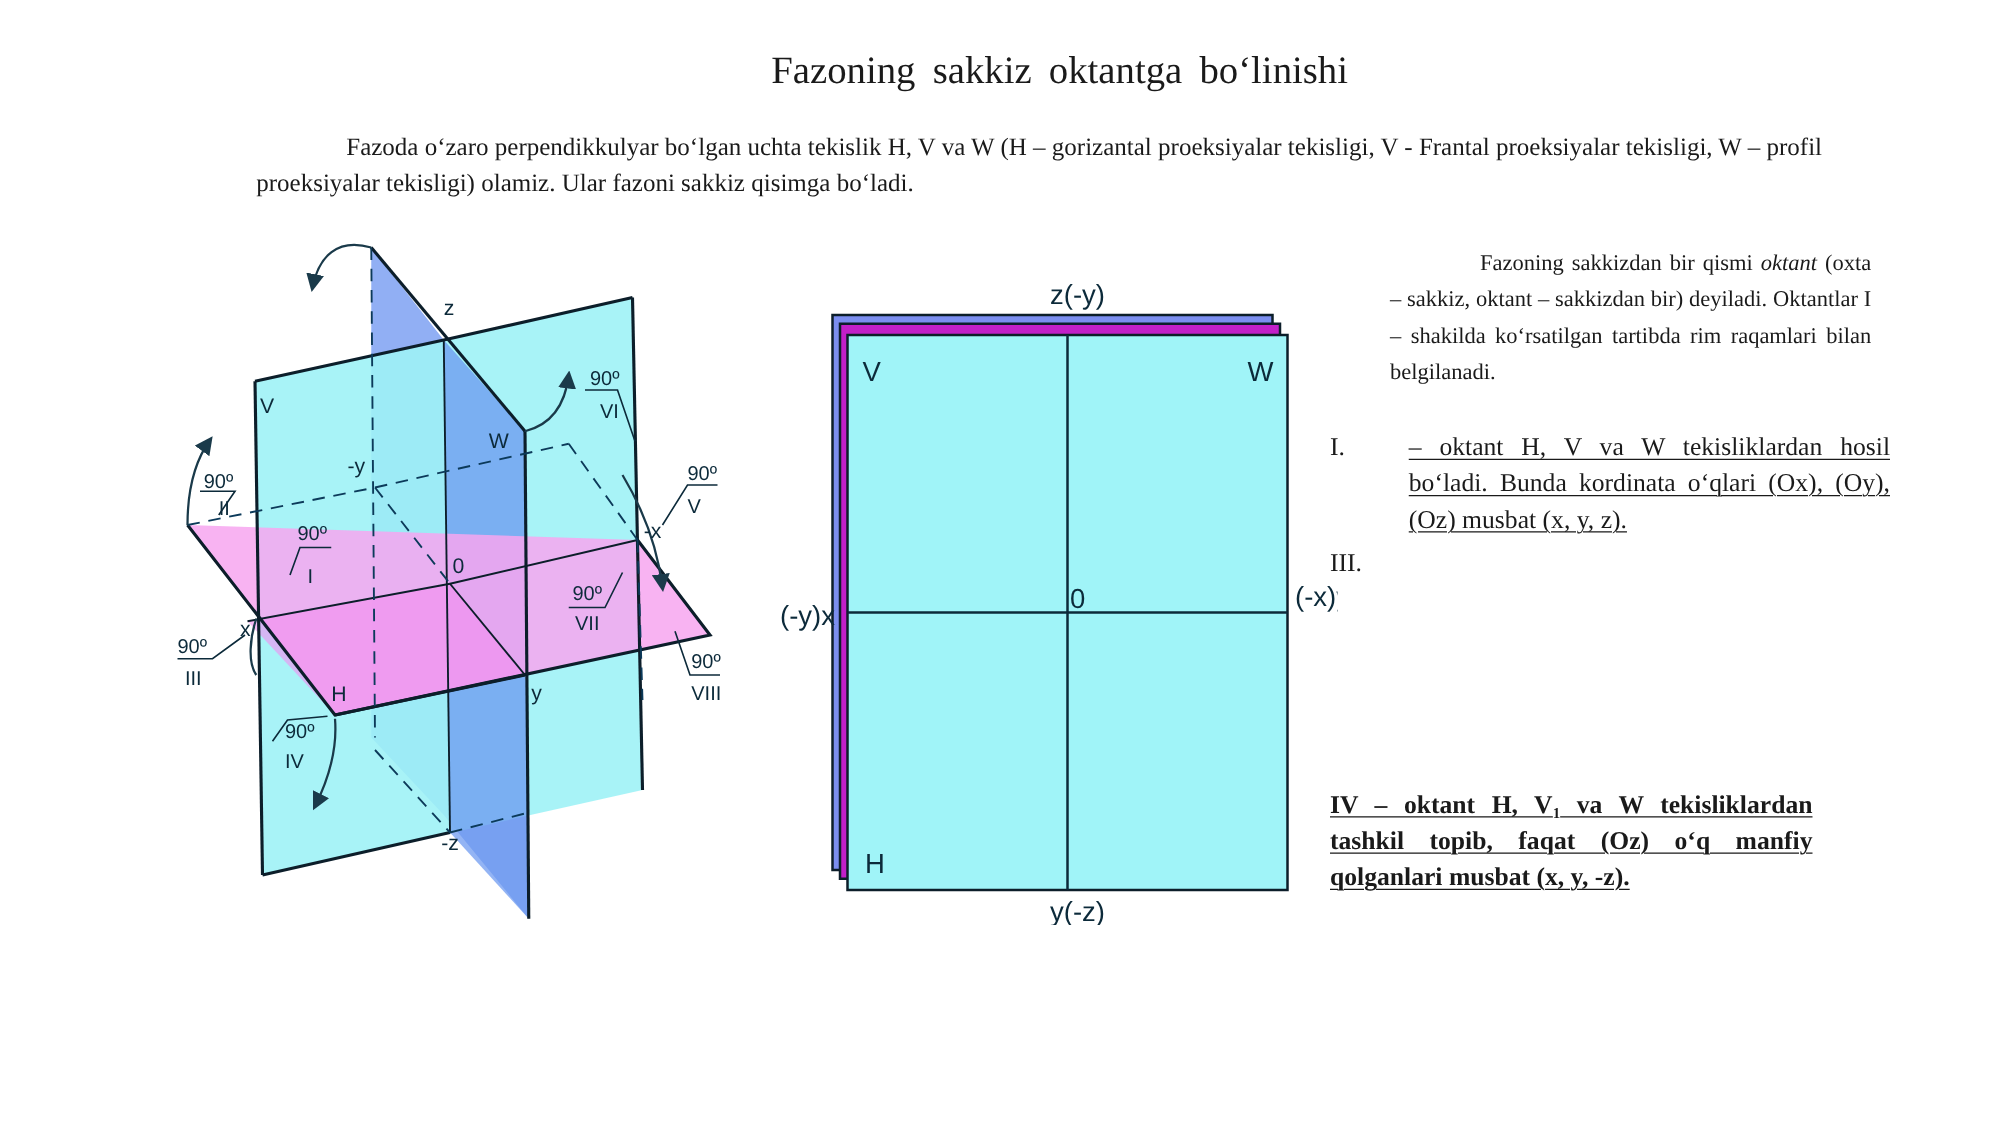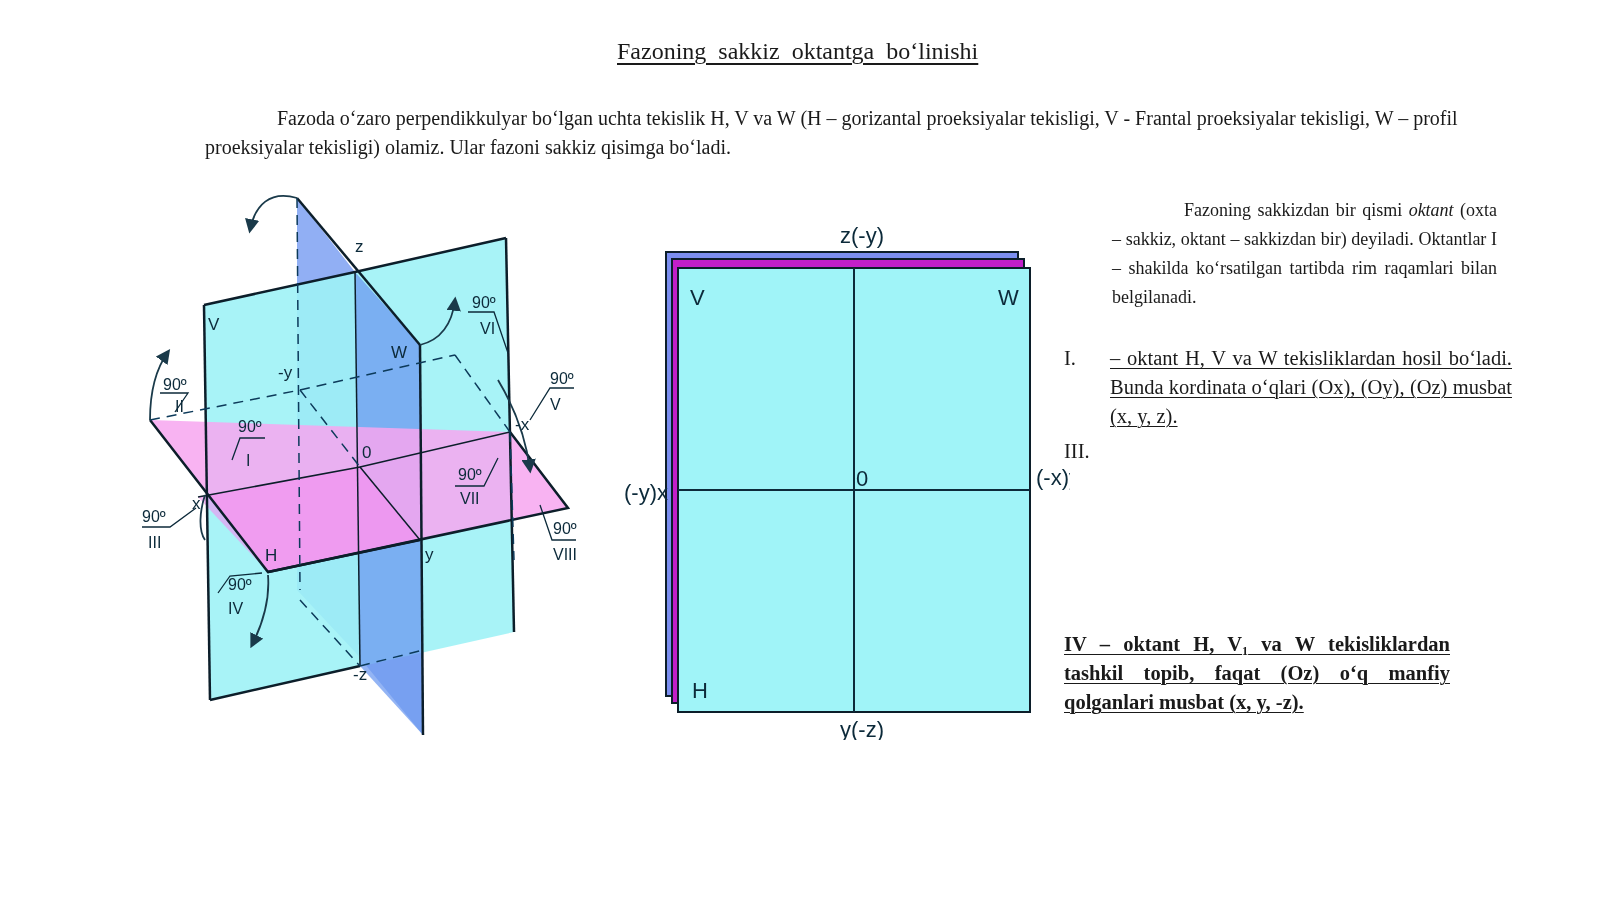--- a/index.html
+++ b/index.html
@@ -1,29 +1,29 @@
 <!DOCTYPE html>
 <html><head>
 <meta charset="utf-8">
 <style>
   html, body { margin: 0; padding: 0; background: #ffffff; }
   body { width: 1600px; height: 899px; position: relative; overflow: hidden;
          font-family: "Liberation Serif", serif; color: #1a1a1a; }
-  .title { position: absolute; left: 617px; top: 38px; font-size: 24px;
-           text-decoration: underline; text-underline-offset: 4px; text-decoration-thickness: 1.5px;
+  .title { position: absolute; left: 617px; top: 38px; font-size: 31px;
+           text-underline-offset: 4px; text-decoration-thickness: 1.5px;
            word-spacing: 6px; white-space: nowrap; }
   .intro { position: absolute; left: 205px; top: 104px; width: 1260px; font-size: 20px; line-height: 29px; }
   .intro .indent { display: inline-block; width: 72px; }
   .right-para { position: absolute; left: 1112px; top: 196px; width: 385px; font-size: 18px;
                 line-height: 29px; text-align: justify; }
   .right-para .indent { display: inline-block; width: 72px; }
   .list { position: absolute; left: 1064px; top: 344px; width: 448px; font-size: 20.5px; line-height: 29px; }
   .li { display: flex; margin-bottom: 6px; }
   .li .num { width: 46px; flex: none; }
-  .li .body { flex: 1; text-align: justify; text-align-last: left; }
+  .li .body { flex: 1; text-align: justify; text-align-last: left; margin-left: 17px; }
   u { text-decoration-thickness: 1px; text-underline-offset: 3px; }
   sub { font-size: 12px; vertical-align: -4px; line-height: 0; }
   .iv { position: absolute; left: 1064px; top: 630px; width: 386px; font-size: 20.5px; line-height: 29px;
         text-align: justify; text-align-last: left; font-weight: bold; }
   .diag1 { position: absolute; left: 130px; top: 180px; }
   .diag2 { position: absolute; left: 600px; top: 210px; }
   svg text { font-family: "Liberation Sans", sans-serif; }
 </style>
 </head>
 <body>

